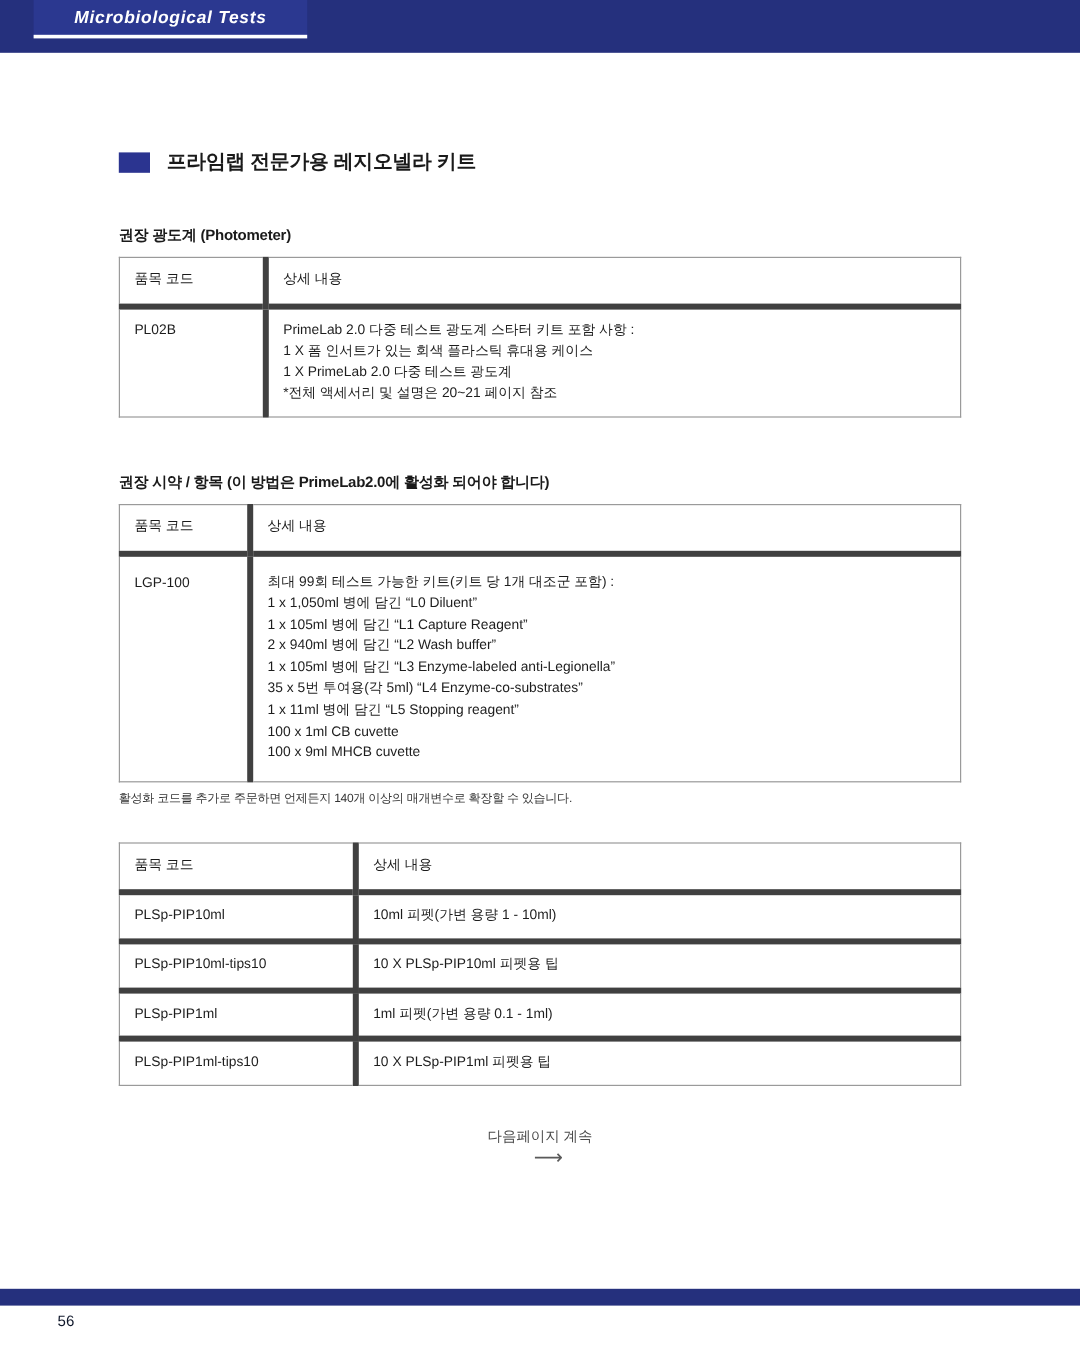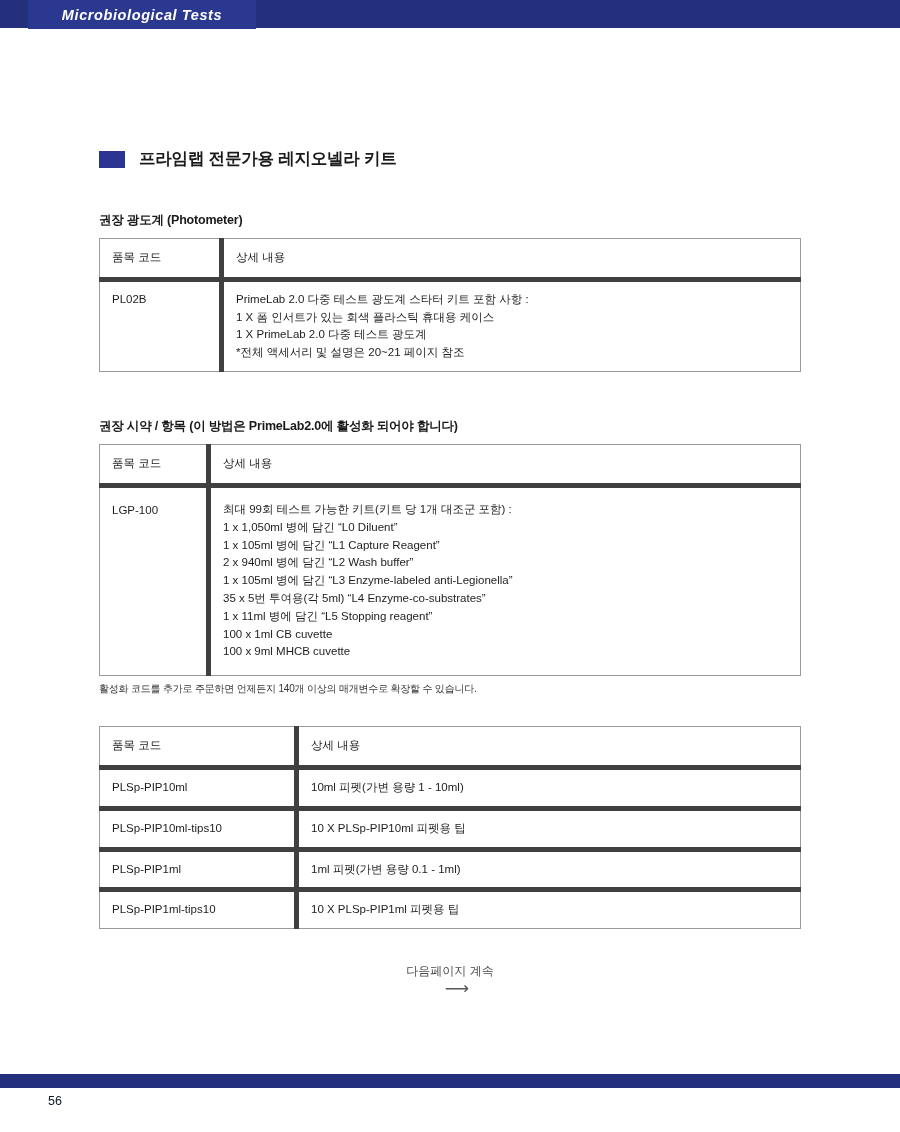--- a/index.html
+++ b/index.html
@@ -14,21 +14,21 @@
     color: #1b1b1b;
     position: relative;
     overflow: hidden;
   }
 
   
   .top-bar {
     position: absolute;
     top: 0; left: 0;
     width: 900px;
-    height: 28px;
+    height: 44px;
     background: #25307d;
   }
   .top-tab {
     position: absolute;
     top: 0;
     left: 28px;
     height: 32px;
     min-width: 228px;
     background: #2b3890;
     border-bottom: 3px solid #ffffff;
@@ -42,21 +42,21 @@
     color: #ffffff;
     font-size: 14.5px;
     letter-spacing: 0.6px;
     font-style: italic;
     font-weight: 600;
   }
 
   
   .content {
     position: absolute;
-    top: 48px;
+    top: 24px;
     left: 0;
     width: 816px;
   }
 
   .title-row {
     display: flex;
     align-items: center;
     margin: 100px 0 0 99px;
   }
   .title-square {

